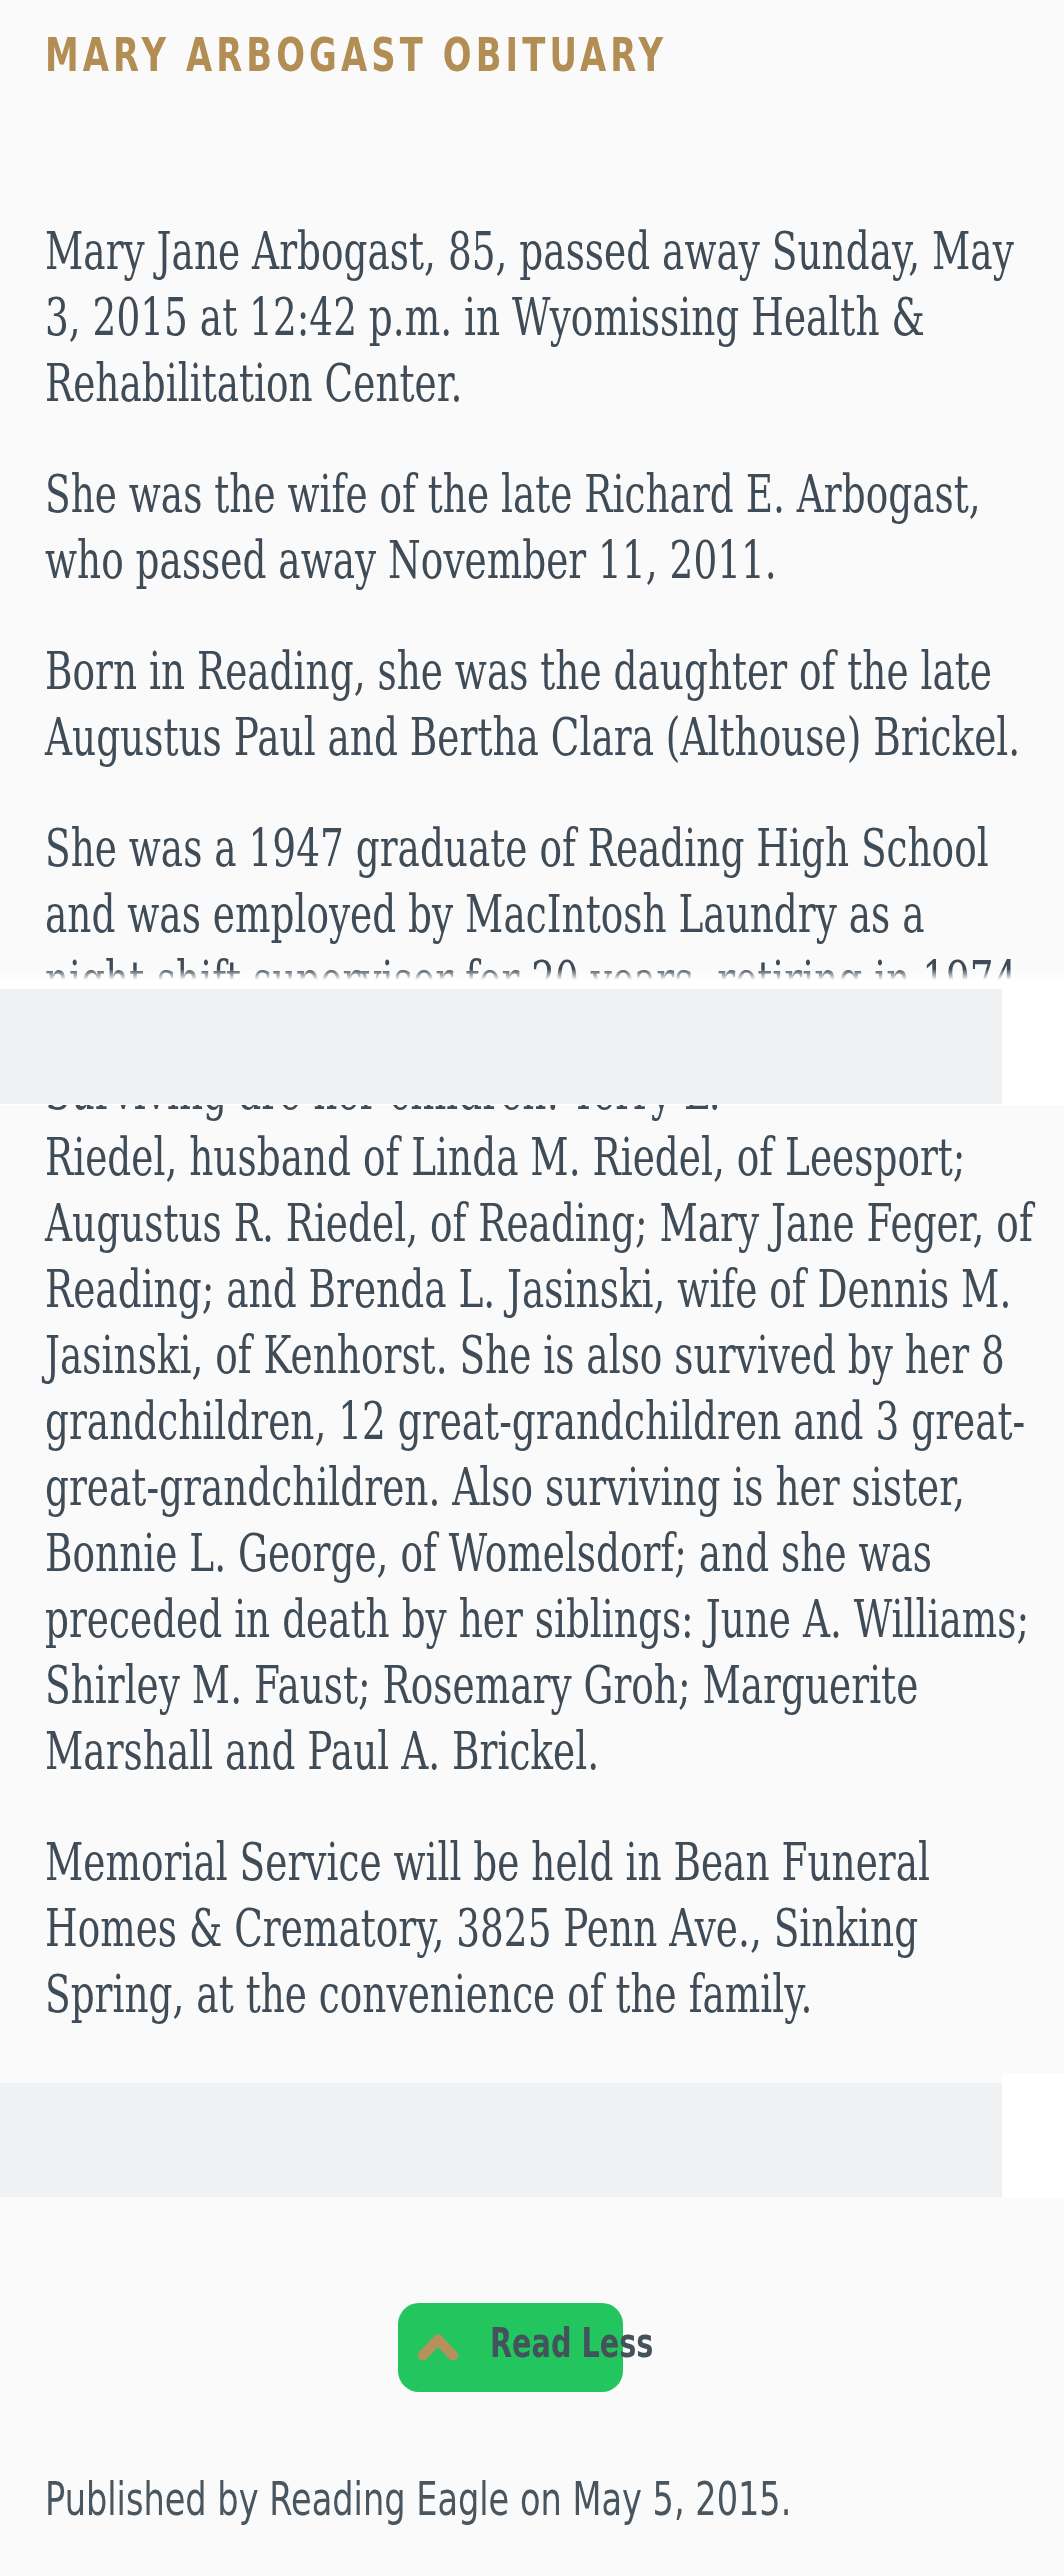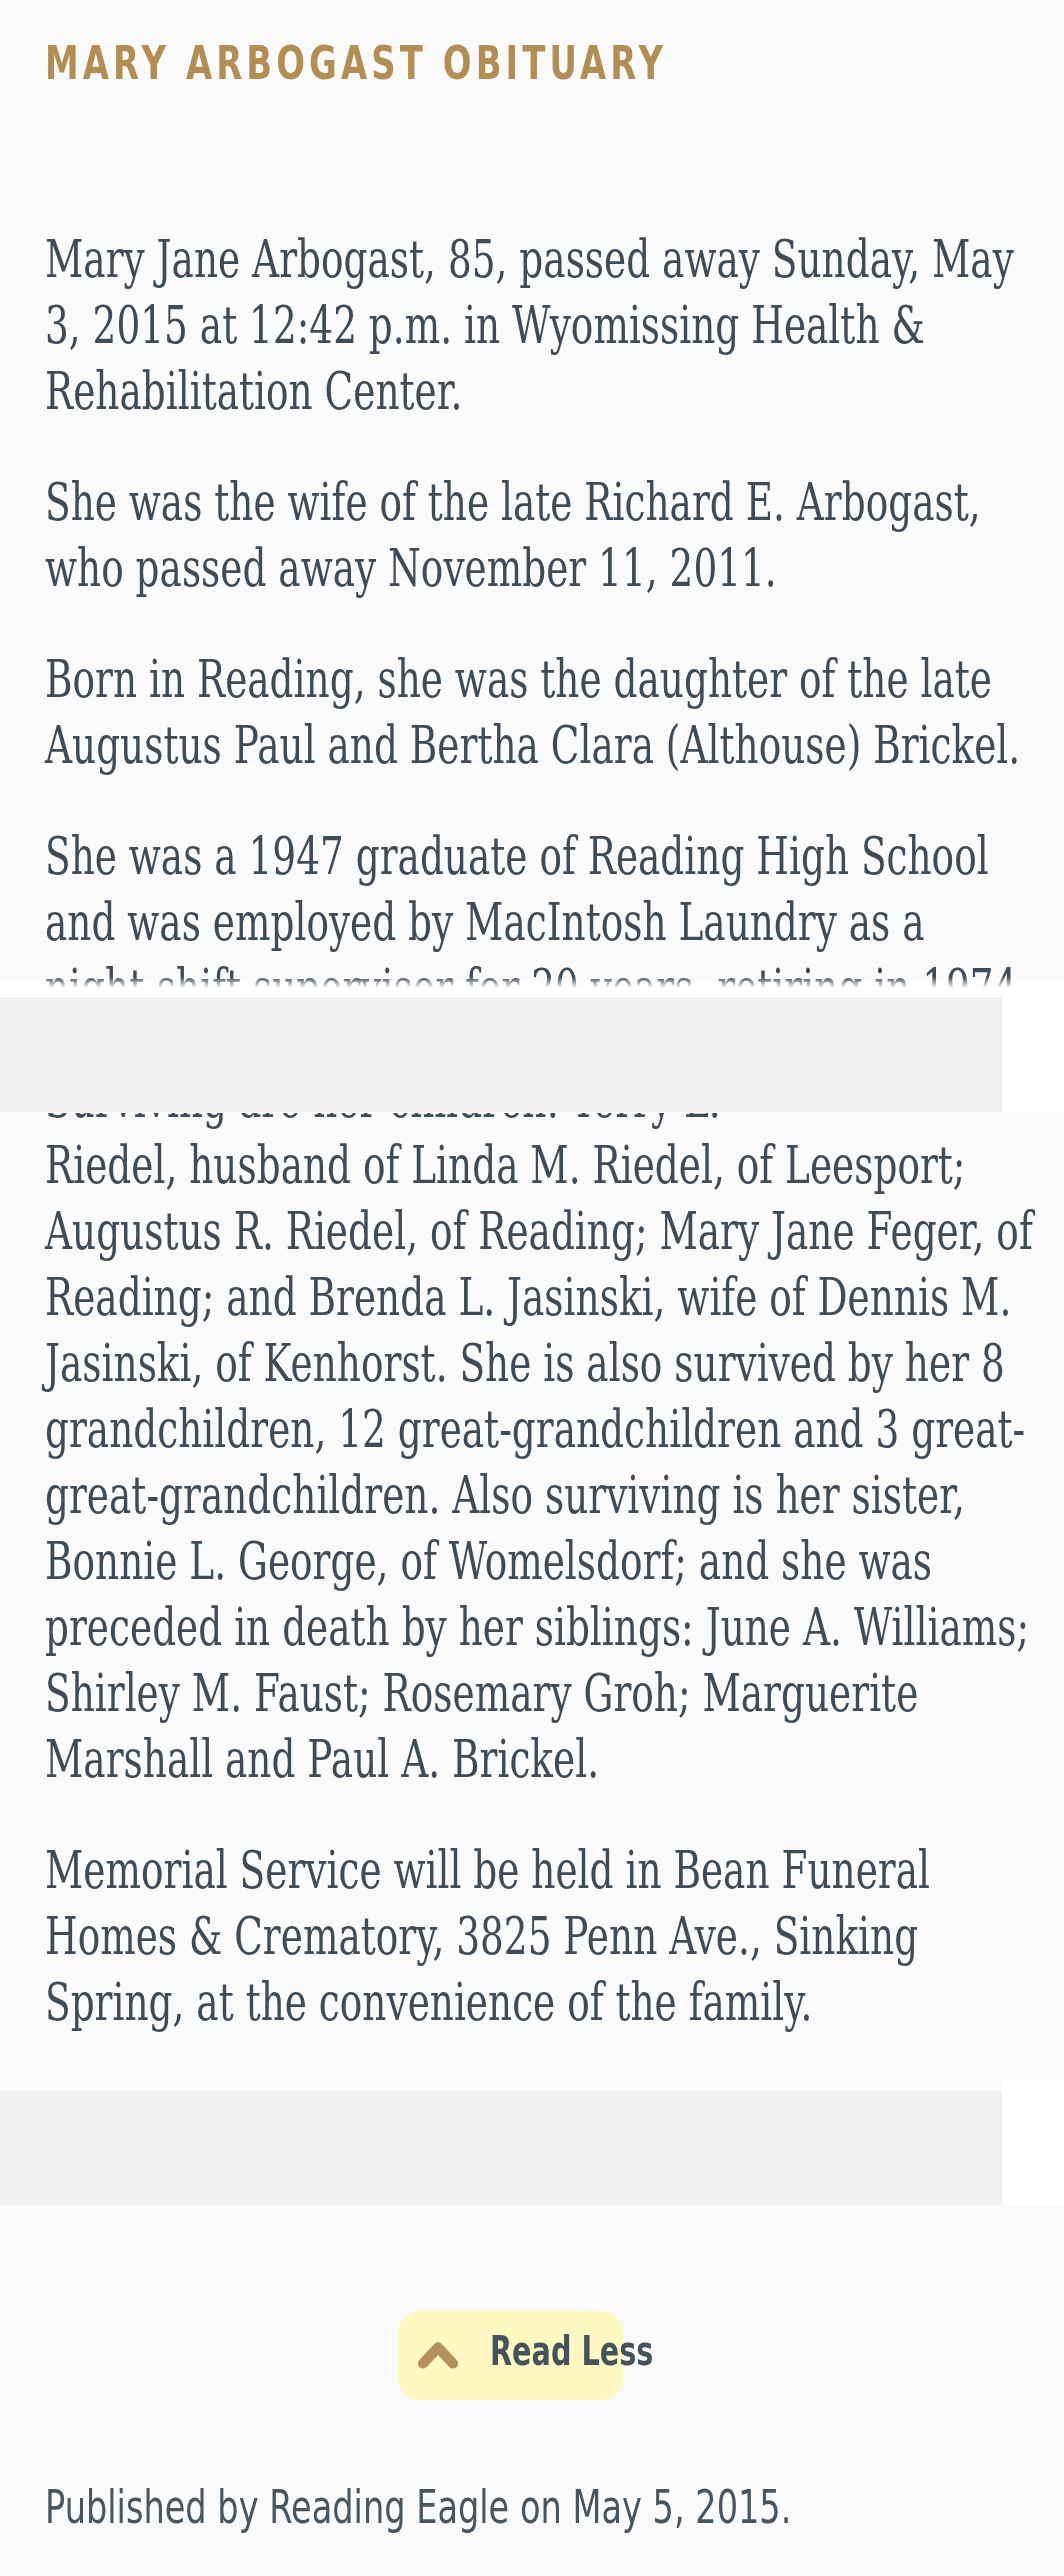--- a/index.html
+++ b/index.html
@@ -3,21 +3,21 @@
 <meta charset="utf-8">
 <style>
   html, body { margin: 0; padding: 0; }
   body {
     width: 1065px; height: 2576px;
     background: #fafafa;
     overflow: hidden;
     position: relative;
     font-family: "DejaVu Sans", sans-serif;
   }
-  .stage { position: absolute; left: 0; top: 8px; width: 1065px; height: 1856px; }
+  .stage { position: absolute; left: 0; top: 0; width: 1065px; height: 1856px; }
 
   
   .obit-title {
     position: absolute; left: 45px; top: 31px; margin: 0;
     font-family: "DejaVu Sans", sans-serif;
     font-weight: bold; font-size: 47px; line-height: 1;
     letter-spacing: 5.7px;
     color: #b28e55;
     white-space: pre;
     transform: scaleX(0.72); transform-origin: left top;
@@ -53,21 +53,21 @@
     background: #ffffff;
   }
   .ad-band-2 {
     position: absolute; left: 0; top: 2083px; width: 1002px; height: 114px;
     background: #f0f1f2;
   }
 
   
   .read-less-btn {
     position: absolute; left: 398px; top: 2303px; width: 225px; height: 89px;
-    background: #fef9c3; border: none; border-radius: 21px;
+    background: #22c55e; border: none; border-radius: 21px;
     cursor: pointer; padding: 0;
   }
   .read-less-btn .chev {
     position: absolute; left: 19px; top: 29px; width: 42px; height: 30px;
   }
   .read-less-btn .label {
     position: absolute; left: 92px; top: 20px; width: 138px;
     font-family: "DejaVu Sans", sans-serif;
     font-weight: bold; font-size: 41px; line-height: 1;
     color: #44525c; text-align: left; white-space: pre;

